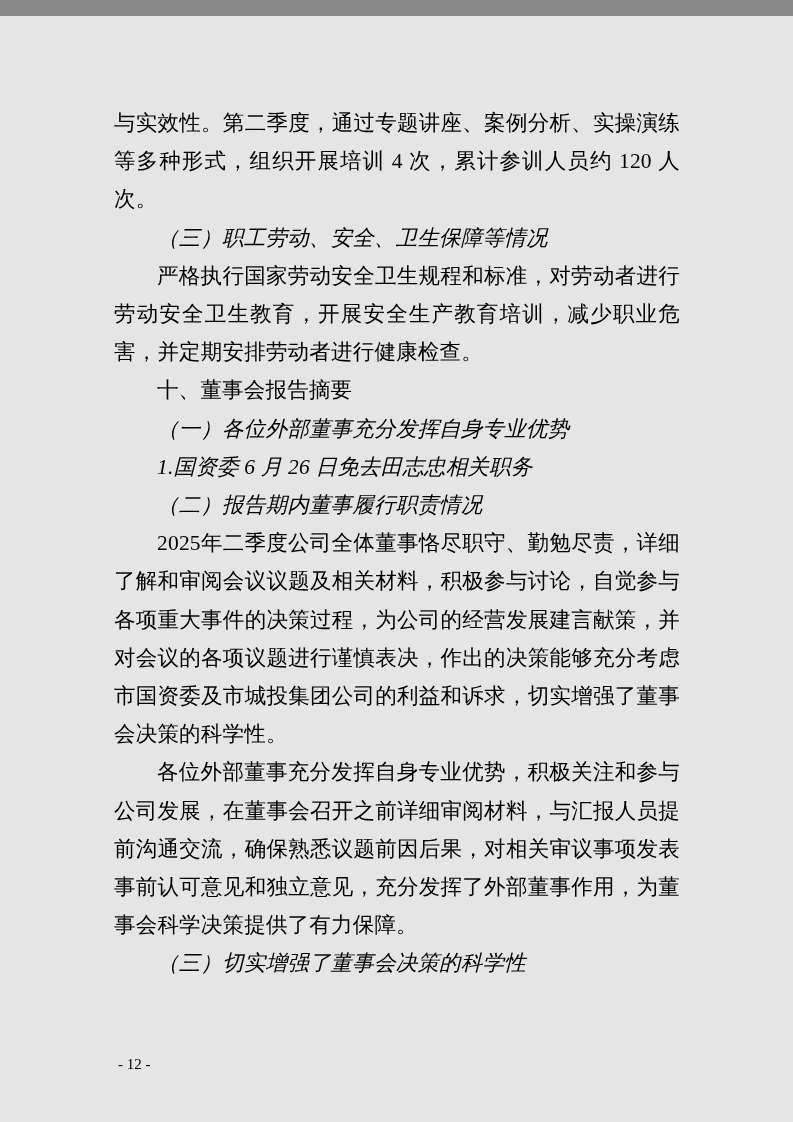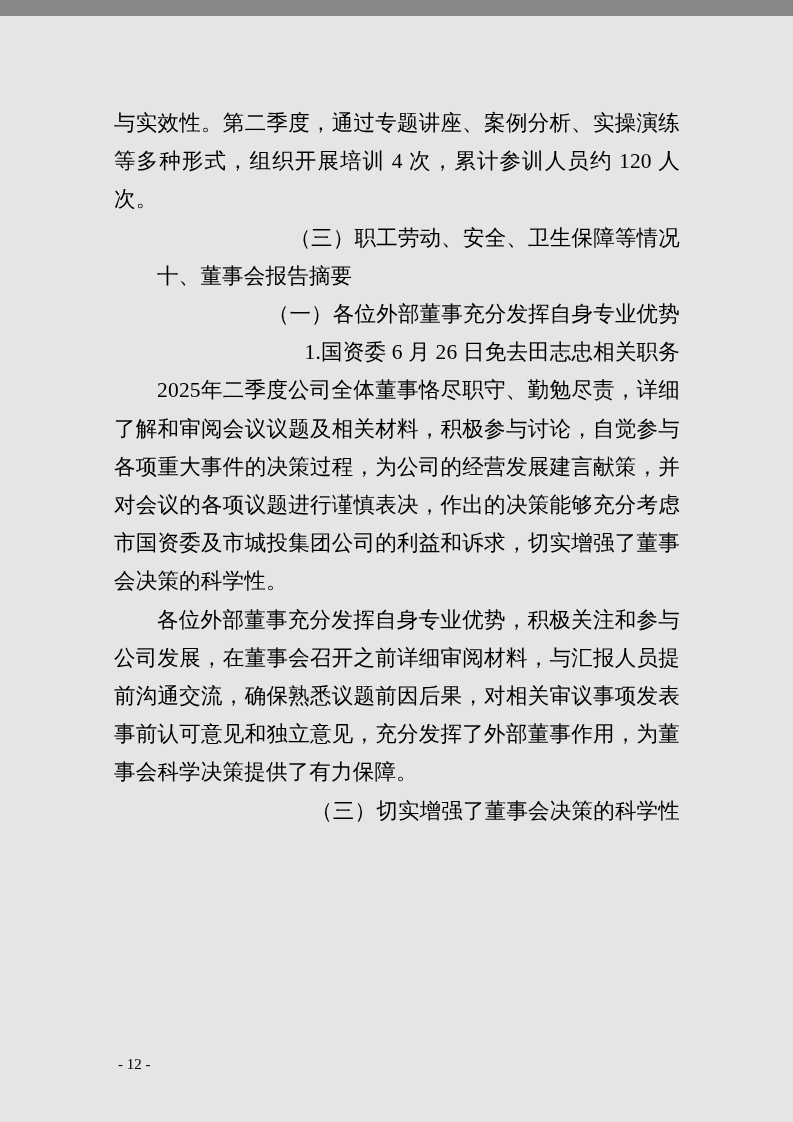--- a/index.html
+++ b/index.html
@@ -33,39 +33,42 @@
   }
   .content p.indent {
     text-indent: 2em;
   }
   .content p.heading {
     font-family: "Liberation Sans", "DejaVu Sans", sans-serif;
     font-weight: normal;
     text-align: left;
   }
   .content p.single {
-    text-align: right;
+    text-align: left;
+    font-style: italic;
   }
   .footer {
     position: absolute;
     left: 118px;
     top: 1036px;
     font-size: 15px;
     line-height: 24px;
     font-family: "Liberation Serif", "DejaVu Serif", serif;
   }
 </style>
 </head>
 <body>
 
 <div class="page">
   <div class="content">
     <p class="justified">与实效性。第二季度，通过专题讲座、案例分析、实操演练等多种形式，组织开展培训 4 次，累计参训人员约 120 人次。</p>
     <p class="indent single">（三）职工劳动、安全、卫生保障等情况</p>
+    <p class="indent">严格执行国家劳动安全卫生规程和标准，对劳动者进行劳动安全卫生教育，开展安全生产教育培训，减少职业危害，并定期安排劳动者进行健康检查。</p>
     <p class="indent heading">十、董事会报告摘要</p>
     <p class="indent single">（一）各位外部董事充分发挥自身专业优势</p>
     <p class="indent single">1.国资委 6 月 26 日免去田志忠相关职务</p>
+    <p class="indent single">（二）报告期内董事履行职责情况</p>
     <p class="indent">2025年二季度公司全体董事恪尽职守、勤勉尽责，详细了解和审阅会议议题及相关材料，积极参与讨论，自觉参与各项重大事件的决策过程，为公司的经营发展建言献策，并对会议的各项议题进行谨慎表决，作出的决策能够充分考虑市国资委及市城投集团公司的利益和诉求，切实增强了董事会决策的科学性。</p>
     <p class="indent">各位外部董事充分发挥自身专业优势，积极关注和参与公司发展，在董事会召开之前详细审阅材料，与汇报人员提前沟通交流，确保熟悉议题前因后果，对相关审议事项发表事前认可意见和独立意见，充分发挥了外部董事作用，为董事会科学决策提供了有力保障。</p>
     <p class="indent single">（三）切实增强了董事会决策的科学性</p>
   </div>
   <div class="footer">- 12 -</div>
 </div>
 
 </body></html>

